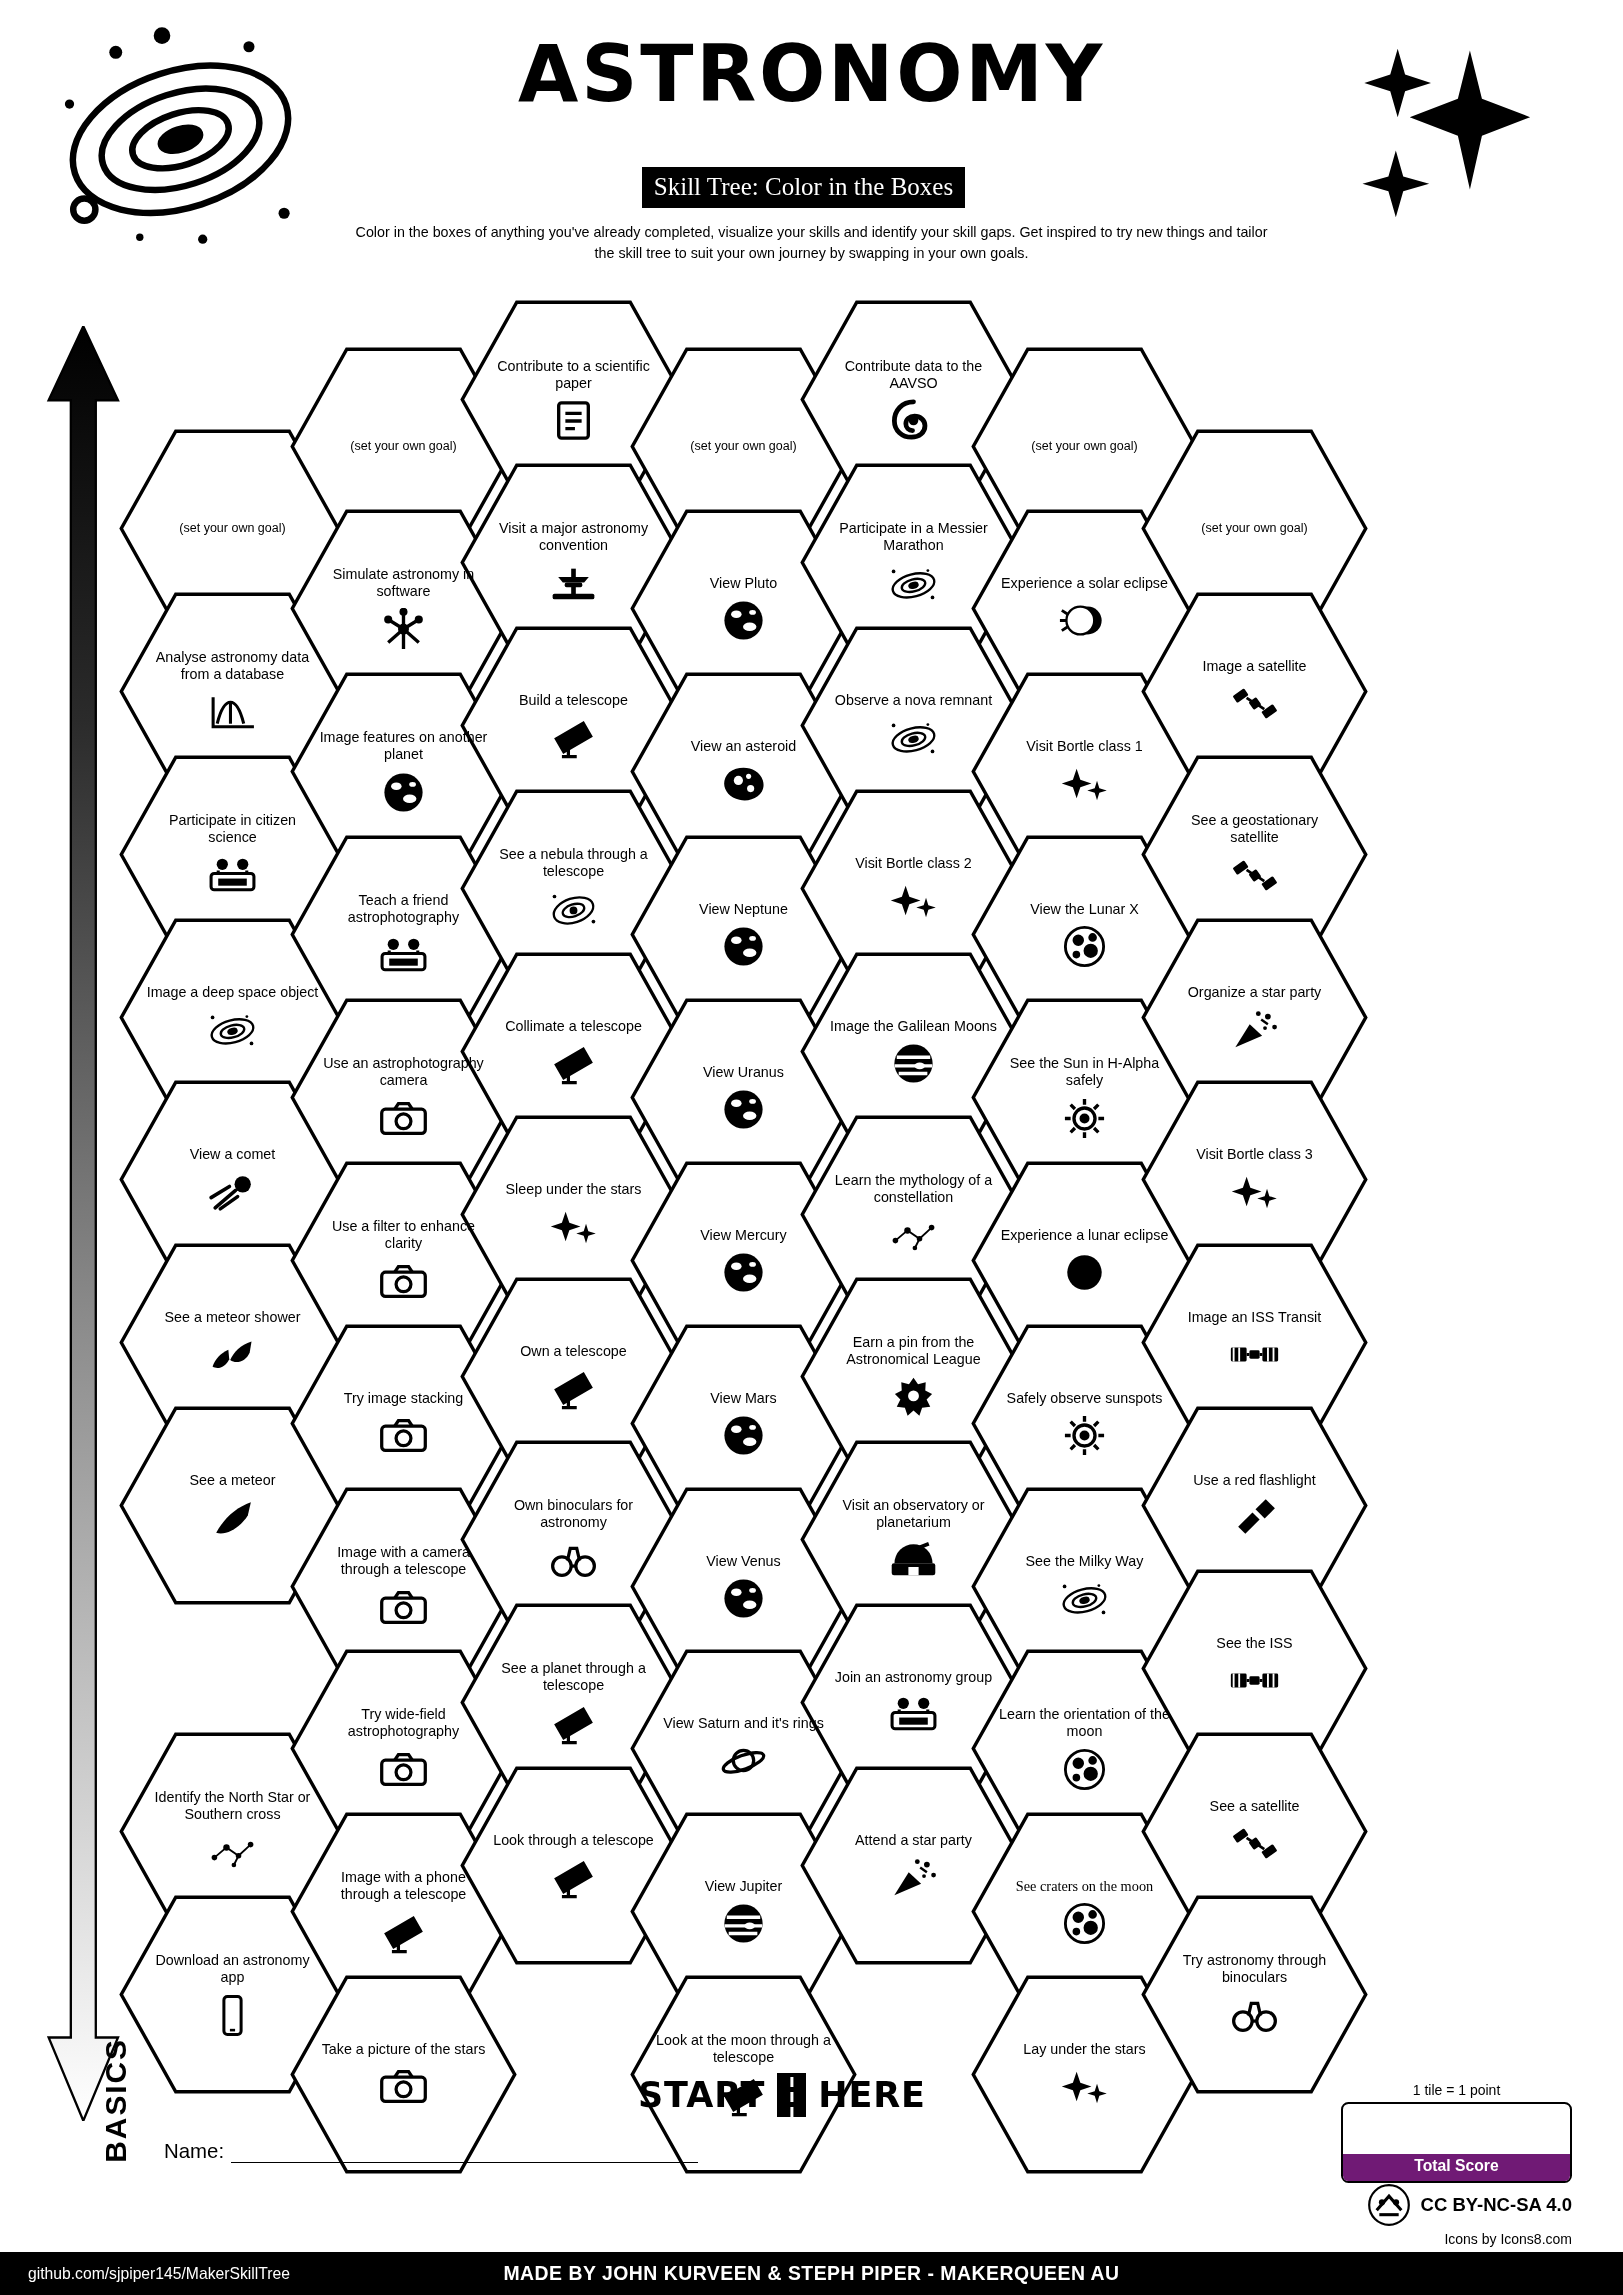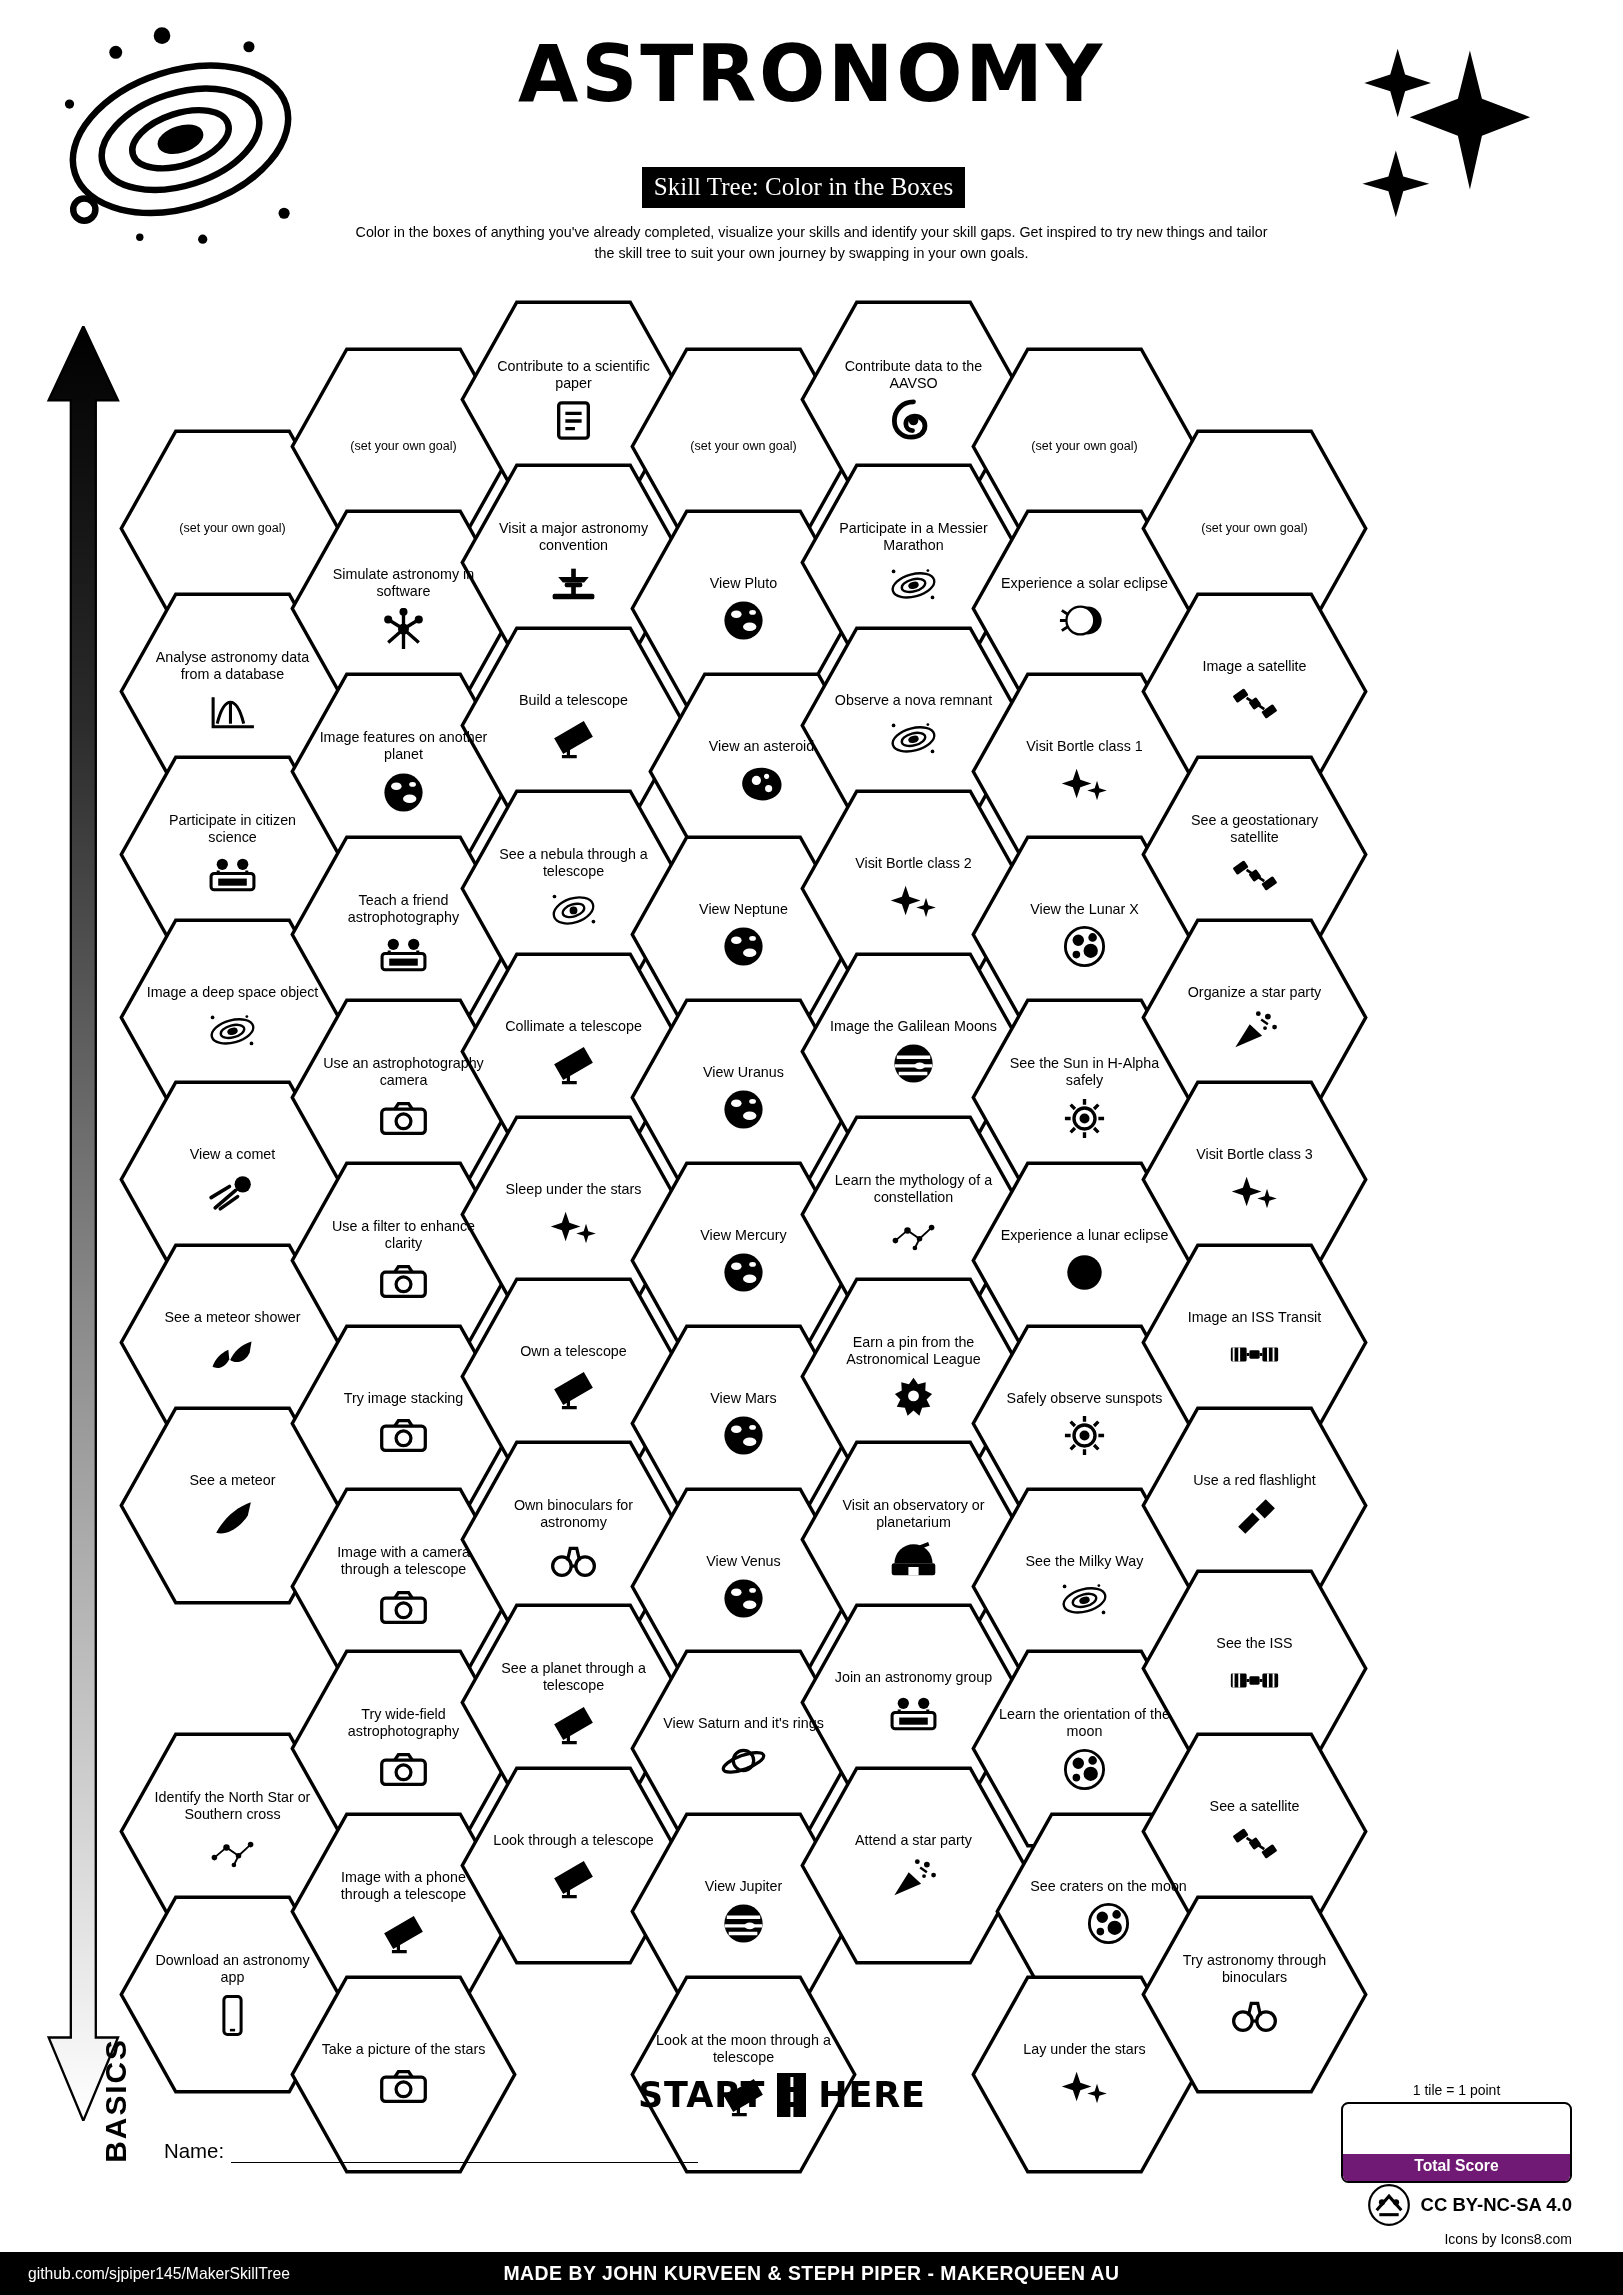--- a/index.html
+++ b/index.html
@@ -597,21 +597,21 @@
         <div class="hex-label">View Pluto</div>
         <div class="hex-icon">
           <svg viewBox="0 0 90 90" fill="#000">
             <circle cx="45" cy="45" r="40"></circle>
             <ellipse cx="30" cy="32" rx="11" ry="8" fill="#fff"></ellipse>
             <ellipse cx="58" cy="58" rx="14" ry="9" fill="#fff"></ellipse>
             <ellipse cx="64" cy="28" rx="7" ry="5" fill="#fff"></ellipse>
           </svg>
         </div>
       </div>
-      <div class="hex" style="left: 648px; top: 367px;">
+      <div class="hex" style="left: 630px; top: 367px;">
         <svg class="shape" viewBox="0 0 200 176" preserveAspectRatio="none">
           <polygon points="50,2 150,2 198,88 150,174 50,174 2,88" fill="#fff" stroke="#000" stroke-width="3"></polygon>
         </svg>
         <div class="hex-label">View an asteroid</div>
         <div class="hex-icon">
           <svg viewBox="0 0 100 80" fill="#000">
             <path d="M22 18 C44 2 80 8 88 34 C96 62 66 78 42 72 C14 66 2 38 22 18 Z"></path>
             <circle cx="40" cy="34" r="9" fill="#fff"></circle>
             <circle cx="64" cy="50" r="7" fill="#fff"></circle>
             <circle cx="60" cy="26" r="5" fill="#fff"></circle>
@@ -974,21 +974,21 @@
         <div class="hex-icon">
           <svg viewBox="0 0 90 90" fill="none" stroke="#000" stroke-width="6">
             <circle cx="45" cy="45" r="40"></circle>
             <circle cx="32" cy="32" r="9" fill="#000"></circle>
             <circle cx="58" cy="54" r="12" fill="#000"></circle>
             <circle cx="62" cy="26" r="6" fill="#000"></circle>
             <circle cx="28" cy="62" r="5" fill="#000"></circle>
           </svg>
         </div>
       </div>
-      <div class="hex" style="left: 995px; top: 1507px;">
+      <div class="hex" style="left: 971px; top: 1507px; font-family: Liberation Serif, serif;">
         <svg class="shape" viewBox="0 0 200 176" preserveAspectRatio="none">
           <polygon points="50,2 150,2 198,88 150,174 50,174 2,88" fill="#fff" stroke="#000" stroke-width="3"></polygon>
         </svg>
         <div class="hex-label">See craters on the moon</div>
         <div class="hex-icon">
           <svg viewBox="0 0 90 90" fill="none" stroke="#000" stroke-width="6">
             <circle cx="45" cy="45" r="40"></circle>
             <circle cx="32" cy="32" r="9" fill="#000"></circle>
             <circle cx="58" cy="54" r="12" fill="#000"></circle>
             <circle cx="62" cy="26" r="6" fill="#000"></circle>

